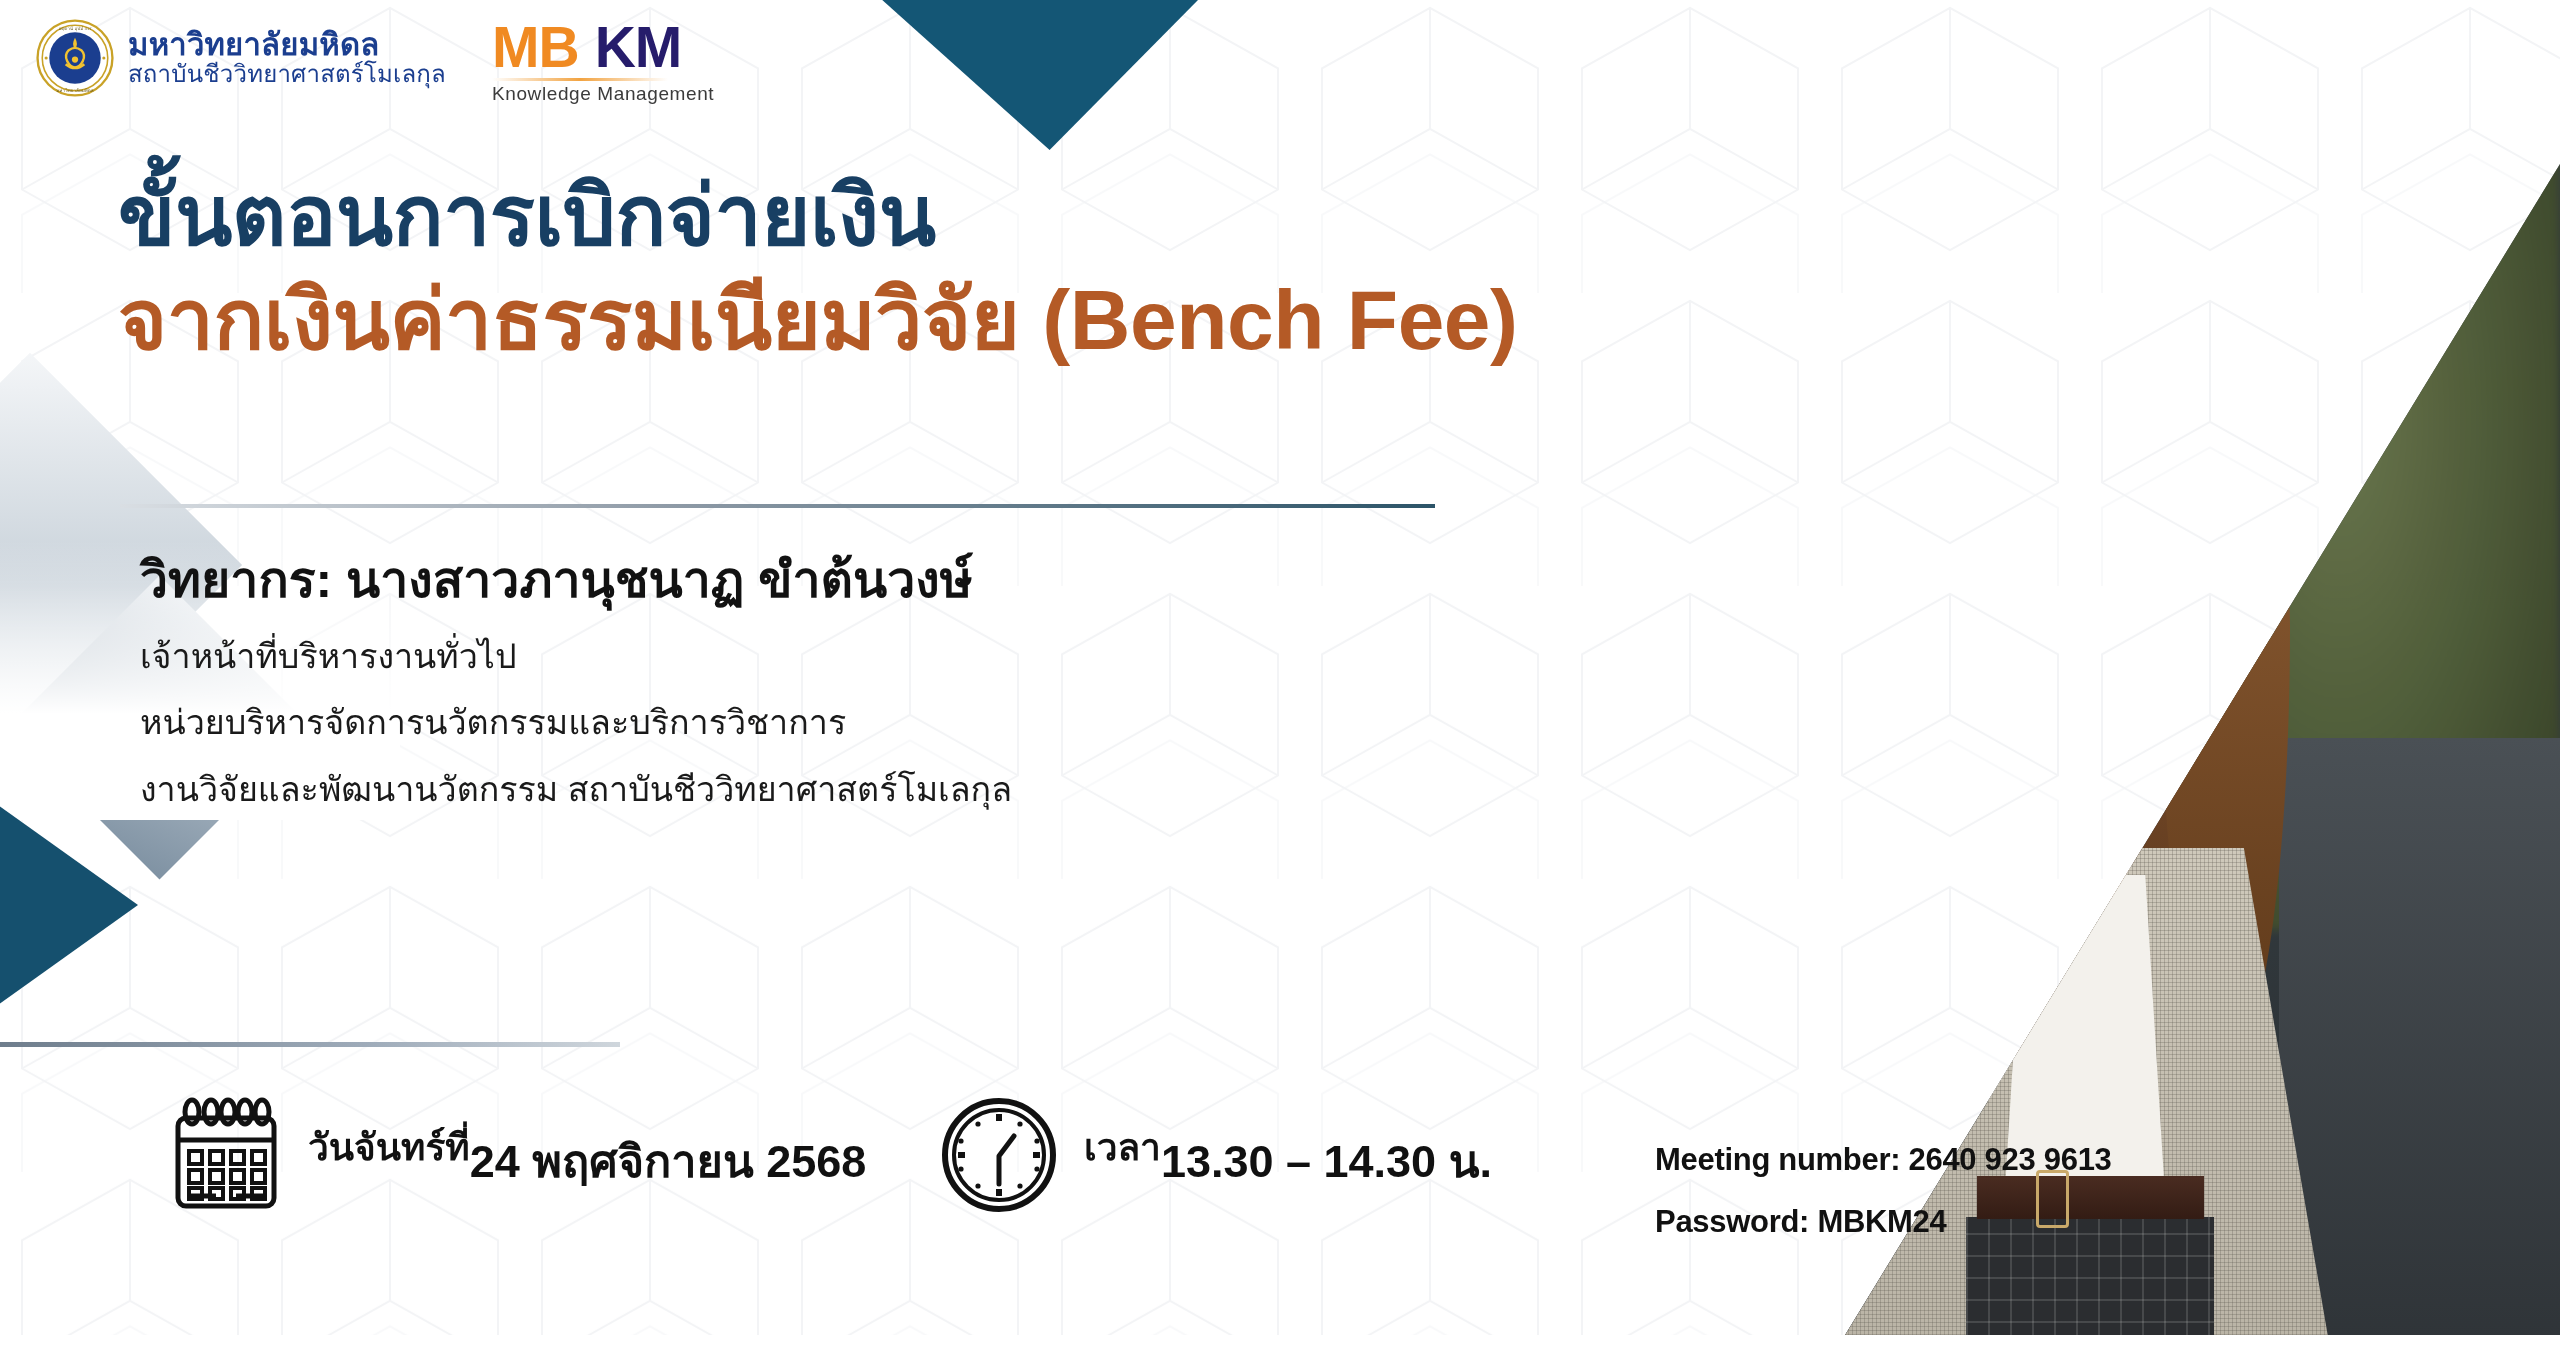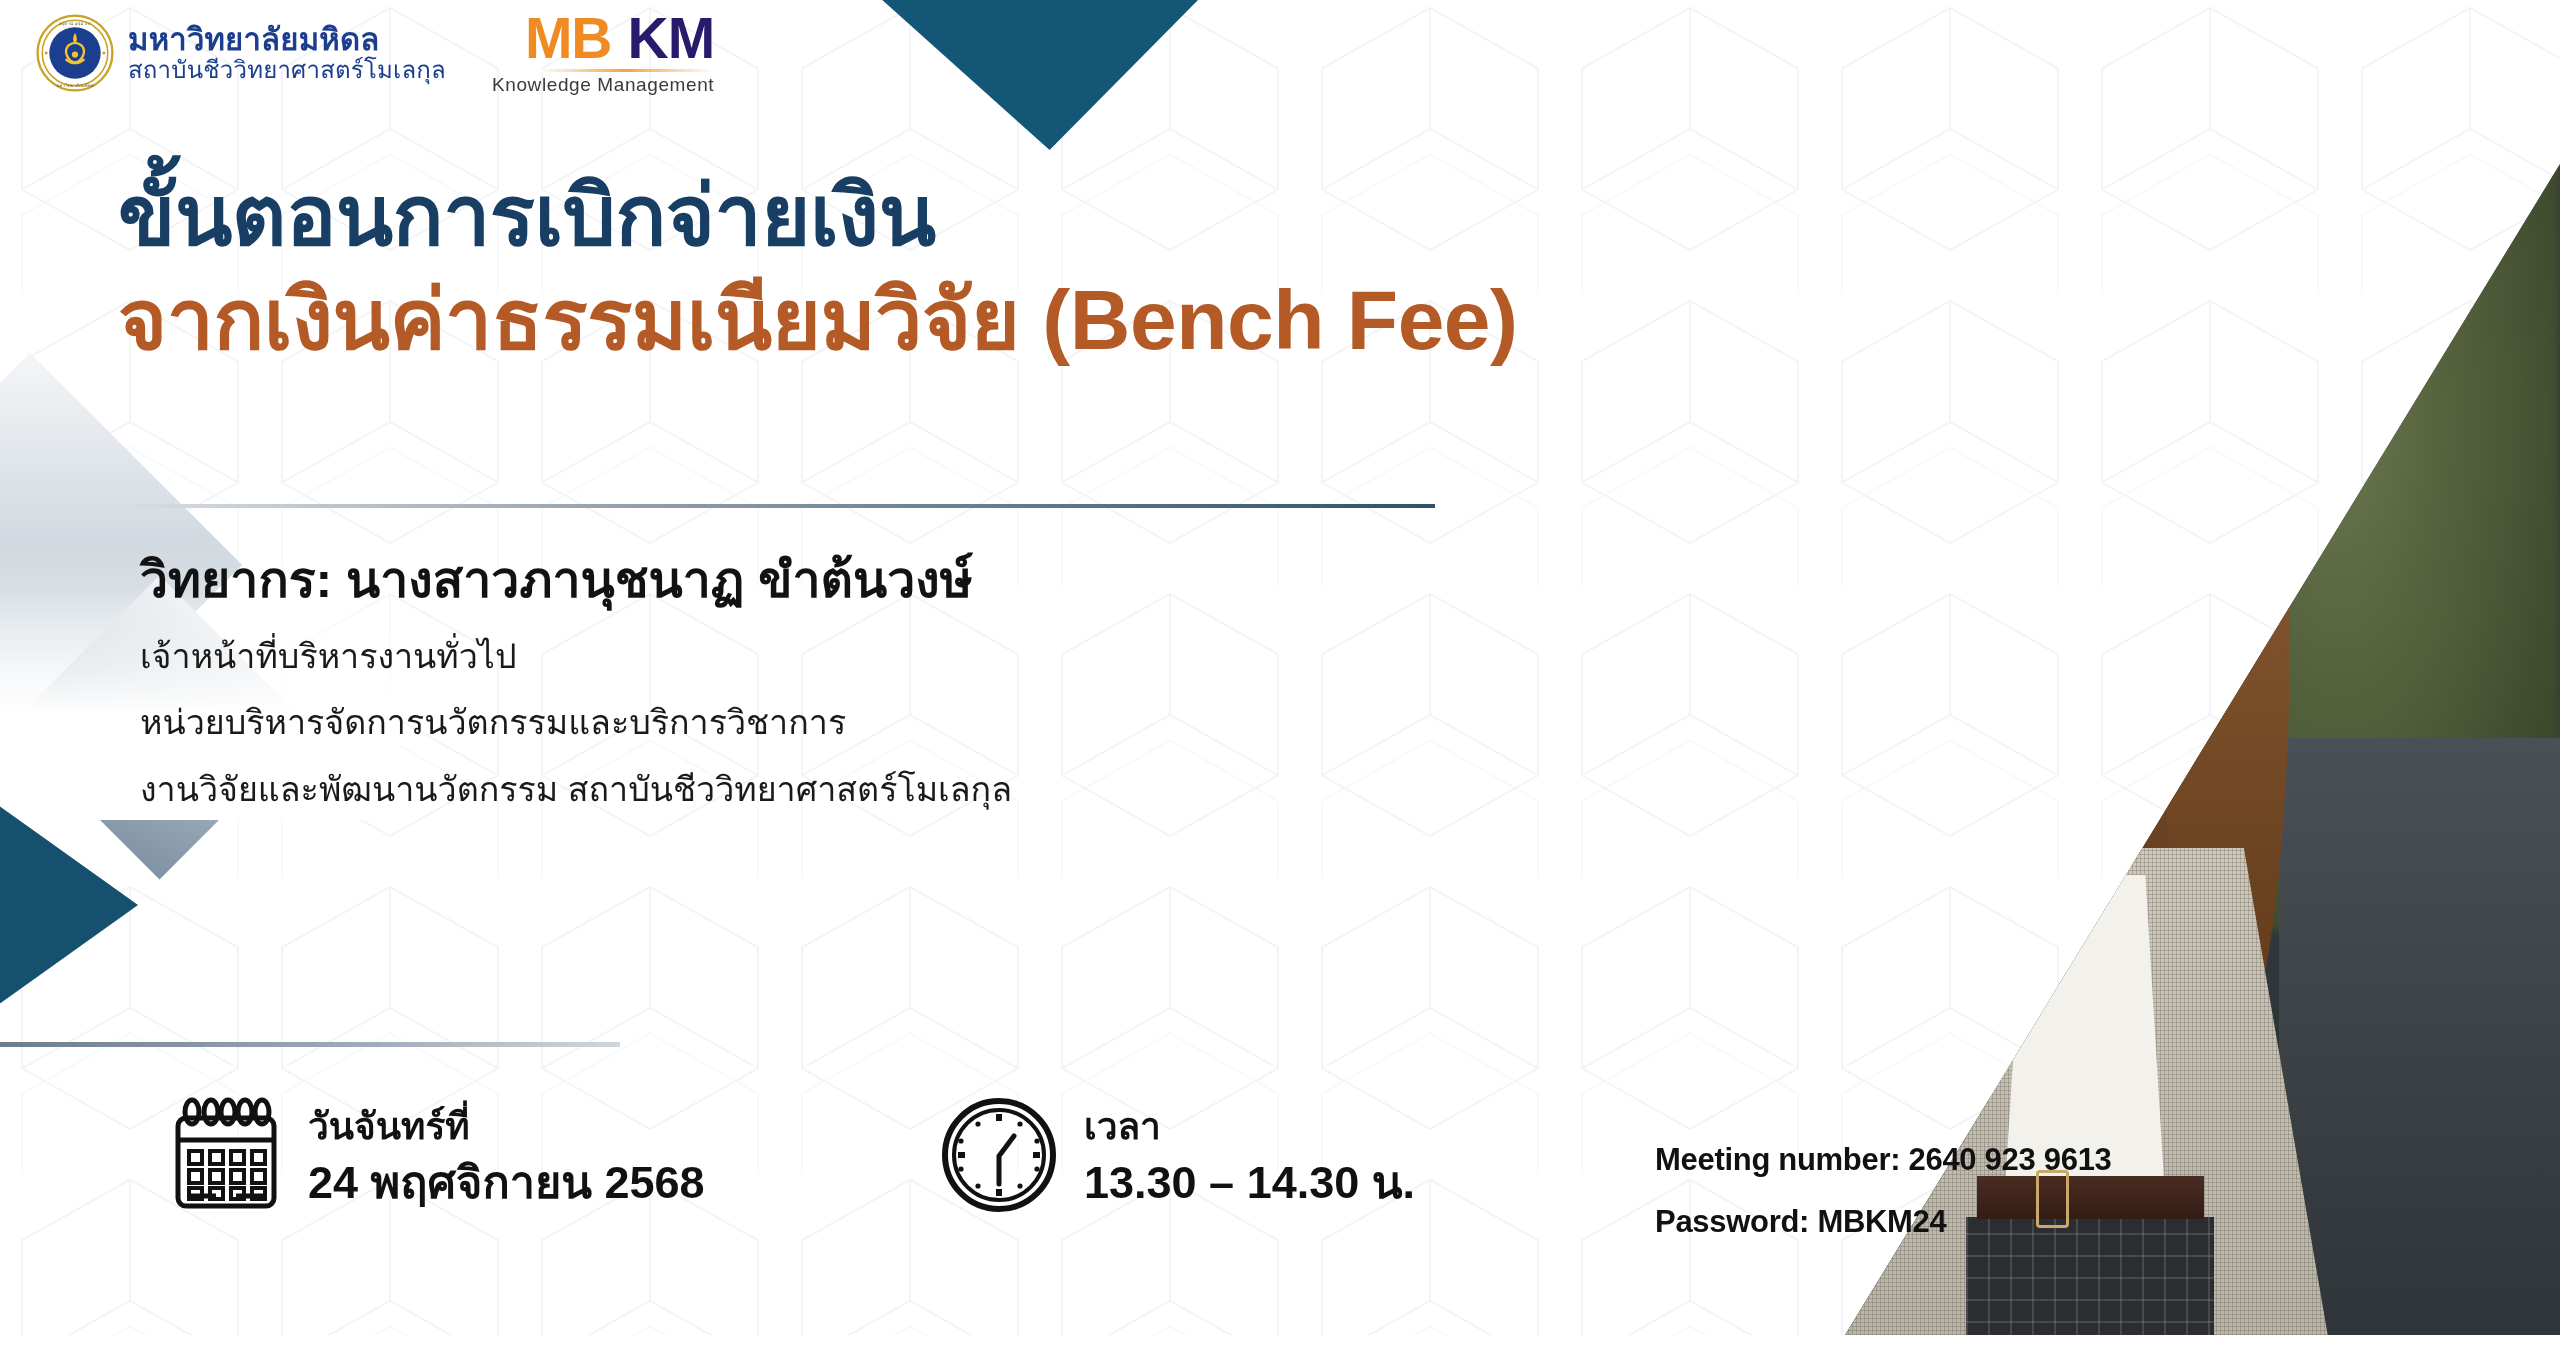--- a/index.html
+++ b/index.html
@@ -67,21 +67,21 @@
   
   .header{ position:absolute; z-index:3; left:36px; top:10px;
     display:flex; align-items:center; gap:46px; }
 
   .mu-logo{ display:flex; align-items:center; gap:14px; }
   .mu-seal{ width:78px; height:78px; flex:0 0 78px; position:relative; }
   .mu-words{ display:flex; flex-direction:column; line-height:1.05; }
   .mu-words .l1{ font-size:31px; font-weight:700; color:#1b3e8f; letter-spacing:.2px;}
   .mu-words .l2{ font-size:24px; font-weight:400; color:#1b3e8f; letter-spacing:.2px;}
 
-  .mbkm{ display:flex; flex-direction:column; align-items:flex-end; margin-top:1px;}
+  .mbkm{ display:flex; flex-direction:column; align-items:flex-start; margin-top:10px;}
   .mbkm-row{ font-size:57px; font-weight:800; letter-spacing:-1px; line-height:.95; }
   .mbkm-row .mb{ color:#F08A22; }
   .mbkm-row .km{ color:#261C6B; margin-left:16px;}
   .mbkm-bar{ width:176px; height:3px; margin:4px 0 2px 0;
     background:linear-gradient(90deg,#ffffff,#F2A341,#ffffff); }
   .mbkm-sub{ font-size:19px; color:#3b3b3b; letter-spacing:.6px; font-weight:400;}
 
   
   .headline{ position:absolute; z-index:4; left:118px; top:172px; }
   .head-l1{ font-size:84px; font-weight:800; color:#183F63; line-height:1.07;
@@ -98,21 +98,21 @@
             line-height:1.2; margin-top:26px; }
 
   
   .info{ position:absolute; z-index:4; left:0; top:1090px; width:2560px;
          height:220px; }
 
   .info-item{ position:absolute; display:flex; align-items:center; gap:26px; }
   .info-cal{ left:170px; top:6px; }
   .info-clk{ left:940px; top:6px; }
 
-  .info-text{ display:flex; flex-direction:column; line-height:1.12; }
+  .info-text{ display:flex; line-height:1.12; }
   .info-top{ font-size:37px; font-weight:700; color:#111; }
   .info-bot{ font-size:45px; font-weight:800; color:#111; margin-top:10px; white-space:nowrap;}
 
   .meeting{ position:absolute; left:1655px; top:1142px; z-index:4;
             display:flex; flex-direction:column; gap:26px; }
   .meeting div{ font-size:31px; font-weight:800; color:#111; white-space:nowrap;
                 letter-spacing:-.3px; }
 
   
   .photo-wrap{

